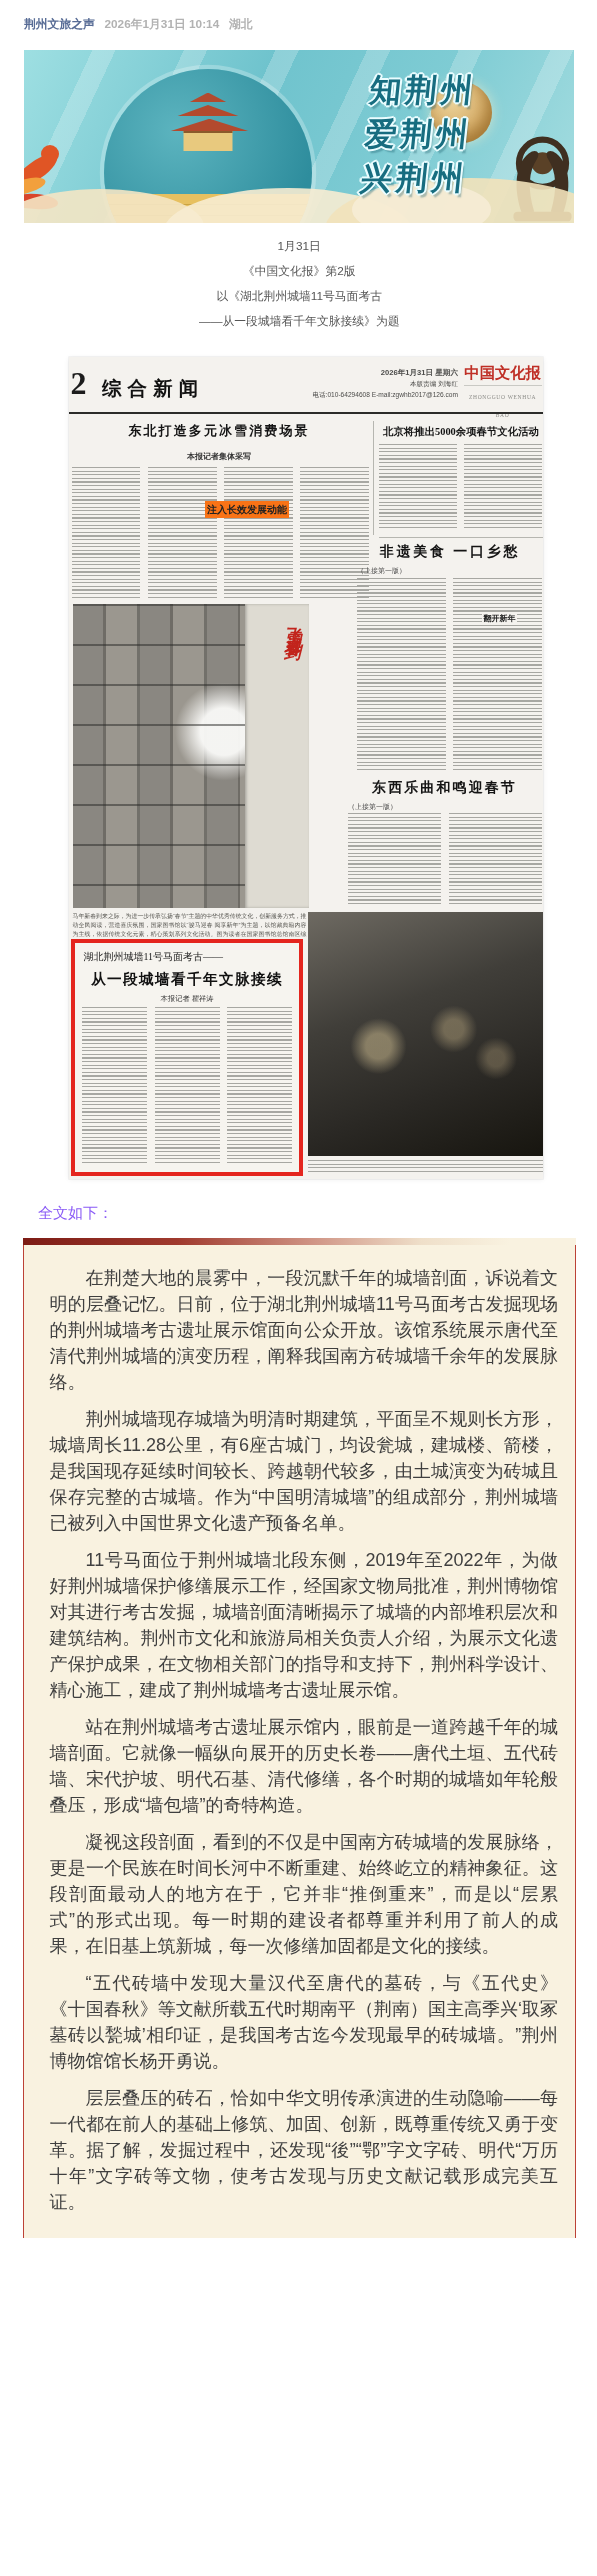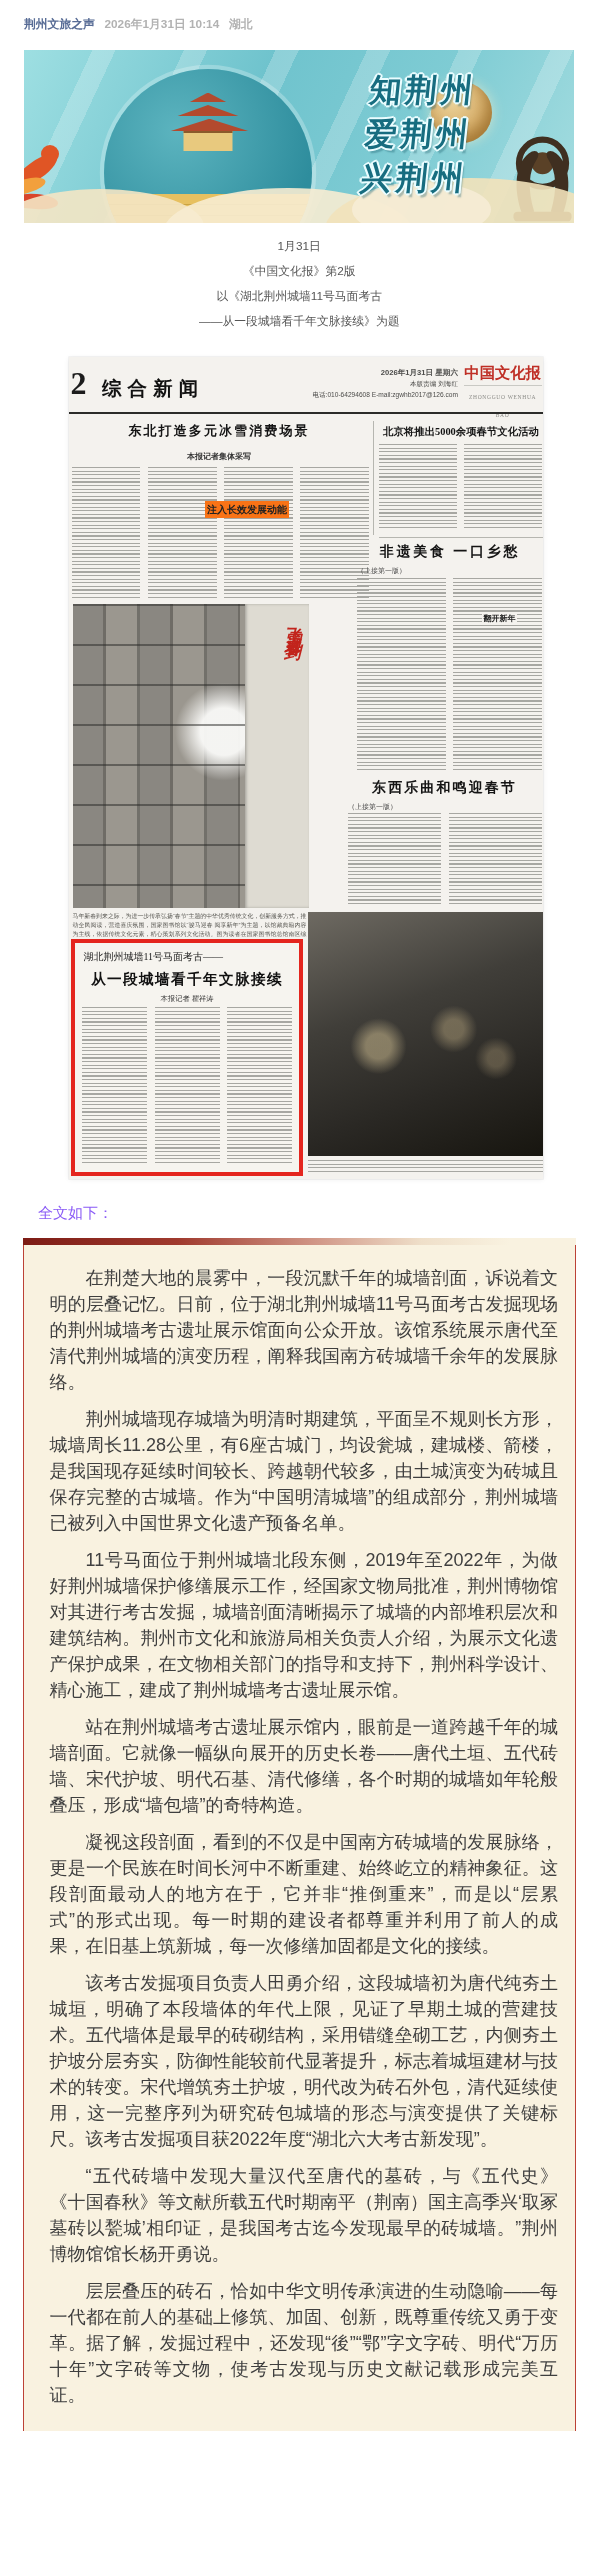--- a/index.html
+++ b/index.html
@@ -259,21 +259,20 @@
 
   <div class="article-wrap">
     <div class="bar bar-top"></div>
     <div class="article-body">
 
     <p>在荆楚大地的晨雾中，一段沉默千年的城墙剖面，诉说着文明的层叠记忆。日前，位于湖北荆州城墙11号马面考古发掘现场的荆州城墙考古遗址展示馆面向公众开放。该馆系统展示唐代至清代荆州城墙的演变历程，阐释我国南方砖城墙千余年的发展脉络。</p>
         <p>荆州城墙现存城墙为明清时期建筑，平面呈不规则长方形，城墙周长11.28公里，有6座古城门，均设瓮城，建城楼、箭楼，是我国现存延续时间较长、跨越朝代较多，由土城演变为砖城且保存完整的古城墙。作为“中国明清城墙”的组成部分，荆州城墙已被列入中国世界文化遗产预备名单。</p>
         <p>11号马面位于荆州城墙北段东侧，2019年至2022年，为做好荆州城墙保护修缮展示工作，经国家文物局批准，荆州博物馆对其进行考古发掘，城墙剖面清晰揭示了城墙的内部堆积层次和建筑结构。荆州市文化和旅游局相关负责人介绍，为展示文化遗产保护成果，在文物相关部门的指导和支持下，荆州科学设计、精心施工，建成了荆州城墙考古遗址展示馆。</p>
         <p>站在荆州城墙考古遗址展示馆内，眼前是一道跨越千年的城墙剖面。它就像一幅纵向展开的历史长卷——唐代土垣、五代砖墙、宋代护坡、明代石基、清代修缮，各个时期的城墙如年轮般叠压，形成“墙包墙”的奇特构造。</p>
         <p>凝视这段剖面，看到的不仅是中国南方砖城墙的发展脉络，更是一个民族在时间长河中不断重建、始终屹立的精神象征。这段剖面最动人的地方在于，它并非“推倒重来”，而是以“层累式”的形式出现。每一时期的建设者都尊重并利用了前人的成果，在旧基上筑新城，每一次修缮加固都是文化的接续。</p>
-        <p>该考古发掘项目负责人田勇介绍，这段城墙初为唐代纯夯土城垣，明确了本段墙体的年代上限，见证了早期土城的营建技术。五代墙体是最早的砖砌结构，采用错缝垒砌工艺，内侧夯土护坡分层夯实，防御性能较前代显著提升，标志着城垣建材与技术的转变。宋代增筑夯土护坡，明代改为砖石外包，清代延续使用，这一完整序列为研究砖包城墙的形态与演变提供了关键标尺。该考古发掘项目获2022年度“湖北六大考古新发现”。</p>
         <p>“五代砖墙中发现大量汉代至唐代的墓砖，与《五代史》《十国春秋》等文献所载五代时期南平（荆南）国主高季兴‘取冢墓砖以甃城’相印证，是我国考古迄今发现最早的砖城墙。”荆州博物馆馆长杨开勇说。</p>
         <p>层层叠压的砖石，恰如中华文明传承演进的生动隐喻——每一代都在前人的基础上修筑、加固、创新，既尊重传统又勇于变革。据了解，发掘过程中，还发现“後”“鄂”字文字砖、明代“万历十年”文字砖等文物，使考古发现与历史文献记载形成完美互证。</p>
       </div>
 
   </div>
 
 </div>
 
 
 </body></html>

